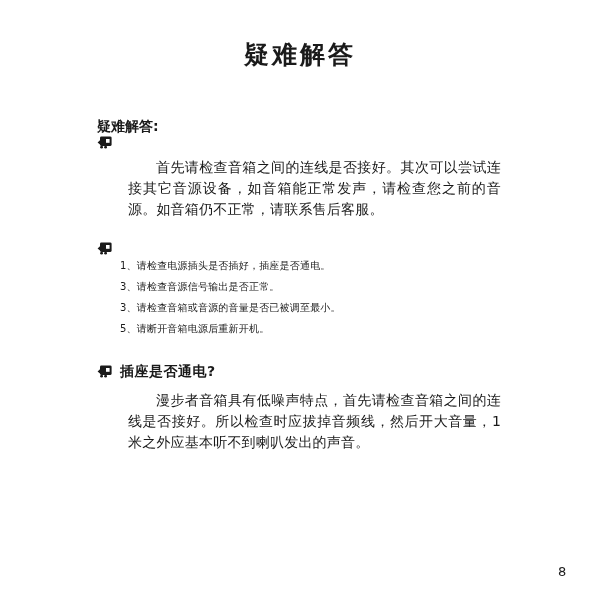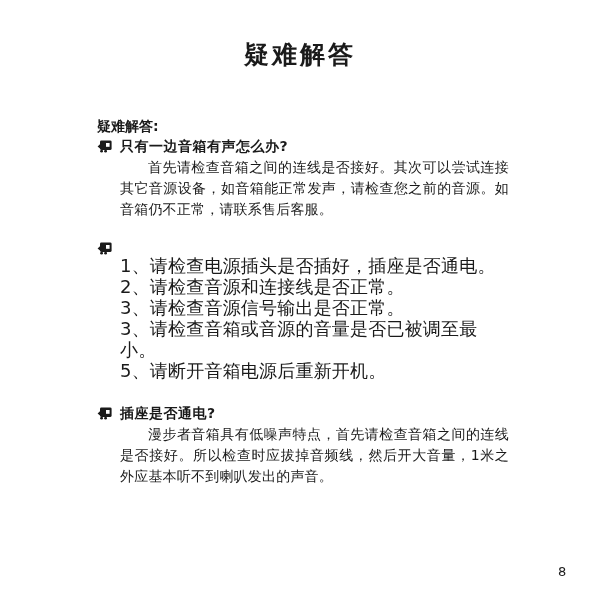--- a/index.html
+++ b/index.html
@@ -61,31 +61,31 @@
   }
   .q-text {
     font-size: 14px;
     font-weight: bold;
     letter-spacing: 0.5px;
   }
   .answer-wrap {
     padding-left: 23px;
   }
   .answer {
-    margin: 0;
+    margin: 8px;
     font-size: 14px;
     line-height: 21px;
     text-align: justify;
     letter-spacing: 0.2px;
   }
   p.answer {
     text-indent: 2em;
   }
   .list-line {
-    font-size: 18px;
+    font-size: 10px;
     line-height: 21px;
     letter-spacing: 0.2px;
   }
   .page-number {
     position: absolute;
     left: 558px;
     top: 564px;
     font-size: 13px;
     color: #1a1a1a;
   }
@@ -105,42 +105,40 @@
       <div class="q-row">
         <span class="bullet-icon">
           <svg width="16" height="13" viewBox="0 0 16 13" xmlns="http://www.w3.org/2000/svg">
             <path d="M3 1.6 Q3 0.4 4.4 0.4 L13 0.4 Q14.6 0.4 14.6 1.8 L14.6 8.6 Q14.6 10.1 13 10.1 L5 10.1 Q3 10.1 3 8.6 Z" fill="#1a1a1a"></path>
             <path d="M0.6 6.4 L3 4.2 L3 8.4 Z" fill="#1a1a1a"></path>
             <rect x="9" y="3" width="3.6" height="3.8" fill="#ffffff"></rect>
             <circle cx="4.6" cy="11.2" r="1.4" fill="#1a1a1a"></circle>
             <circle cx="8.6" cy="11.2" r="1.4" fill="#1a1a1a"></circle>
           </svg>
         </span>
-        <span class="q-text">只有一边音箱有声怎么办?</span>
       </div>
       <div class="answer-wrap">
         <p class="answer">首先请检查音箱之间的连线是否接好。其次可以尝试连接其它音源设备，如音箱能正常发声，请检查您之前的音源。如音箱仍不正常，请联系售后客服。</p>
       </div>
     </div>
 
     <div class="qa-block">
       <div class="q-row">
         <span class="bullet-icon">
           <svg width="16" height="13" viewBox="0 0 16 13" xmlns="http://www.w3.org/2000/svg">
             <path d="M3 1.6 Q3 0.4 4.4 0.4 L13 0.4 Q14.6 0.4 14.6 1.8 L14.6 8.6 Q14.6 10.1 13 10.1 L5 10.1 Q3 10.1 3 8.6 Z" fill="#1a1a1a"></path>
             <path d="M0.6 6.4 L3 4.2 L3 8.4 Z" fill="#1a1a1a"></path>
             <rect x="9" y="3" width="3.6" height="3.8" fill="#ffffff"></rect>
             <circle cx="4.6" cy="11.2" r="1.4" fill="#1a1a1a"></circle>
             <circle cx="8.6" cy="11.2" r="1.4" fill="#1a1a1a"></circle>
           </svg>
         </span>
       </div>
       <div class="answer-wrap">
         <div class="list-line">1、请检查电源插头是否插好，插座是否通电。</div>
-        <div class="list-line">2、请检查音源和连接线是否正常。</div>
         <div class="list-line">3、请检查音源信号输出是否正常。</div>
         <div class="list-line">3、请检查音箱或音源的音量是否已被调至最小。</div>
         <div class="list-line">5、请断开音箱电源后重新开机。</div>
       </div>
     </div>
 
     <div class="qa-block">
       <div class="q-row">
         <span class="bullet-icon">
           <svg width="16" height="13" viewBox="0 0 16 13" xmlns="http://www.w3.org/2000/svg">

